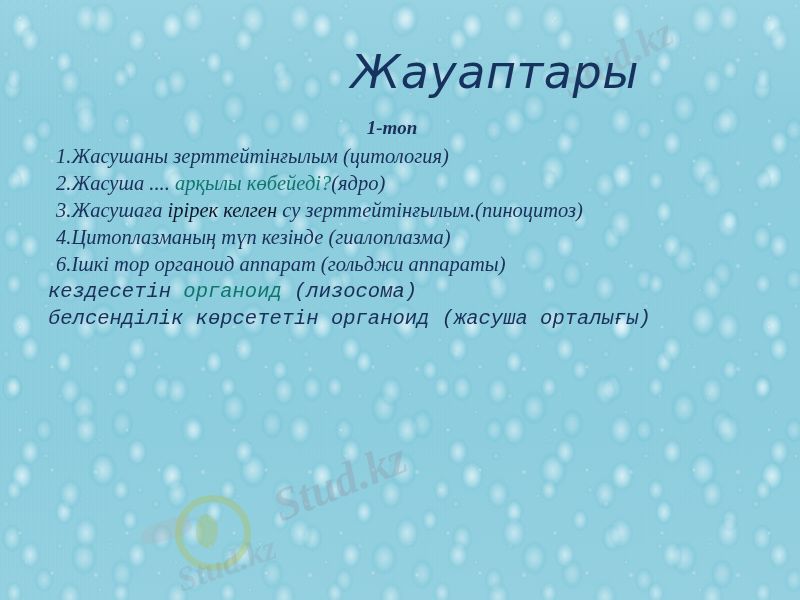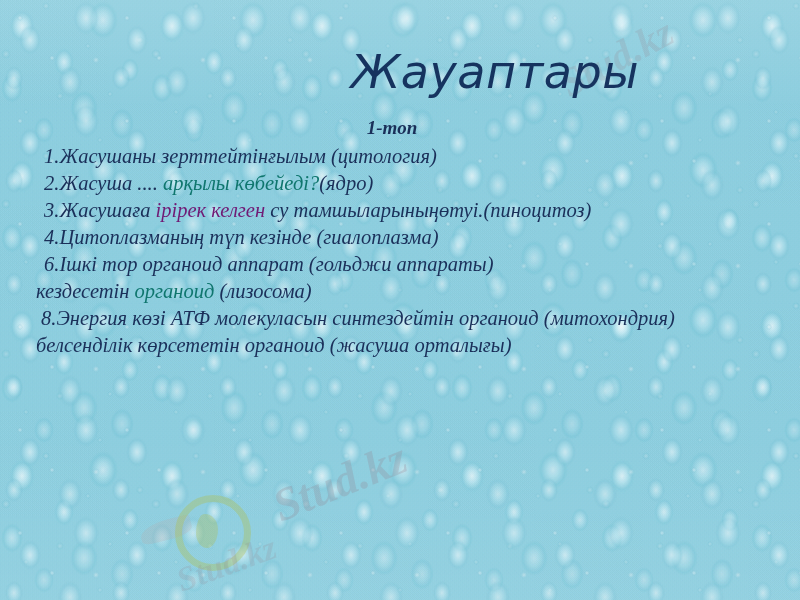--- a/index.html
+++ b/index.html
@@ -164,48 +164,49 @@
     font-style: italic;
     font-weight: bold;
     font-size: 19px;
     line-height: 24px;
     color: #1a2f59;
   }
 
   .answers {
     position: absolute;
     top: 143px;
-    left: 0;
+    left: 12px;
     width: 684px;
   }
 
   .answer-line {
     font-family: "Liberation Serif", "DejaVu Serif", serif;
     font-style: italic;
     font-size: 20.5px;
     line-height: 27px;
     color: #1a2f59;
     white-space: nowrap;
     padding-left: 44px;
   }
 
   .answer-line.indented {
     padding-left: 36px;
+    font-family: Liberation Mono, monospace;
   }
 
   .answer-line.wide {
     padding-left: 41px;
   }
 
   .dim {
     color: #0f766e;
   }
 
   .dim-soft {
-    color: #701a75;
+    color: #0f172a;
   }
 </style>
 </head>
 <body>
 
 <div id="slide">
 
   <div class="bg-texture"></div>
   <div class="bg-texture2"></div>
   <div class="bg-sheen"></div>
@@ -218,22 +219,21 @@
 
   <div class="content">
 
     <div class="slide-title">Жауаптары</div>
 
     <div class="group-label">1-топ</div>
 
     <div class="answers" id="answers-list">
         <div class="answer-line"><span>1.</span><span>Жасушаны зерттейтінғылым (цитология)</span></div>
         <div class="answer-line"><span>2.</span><span>Жасуша .... </span><span class="dim">арқылы көбейеді?</span><span>(ядро)</span></div>
-        <div class="answer-line"><span>3.</span><span>Жасушаға </span><span class="dim-soft">ірірек келген </span><span>су тамшыларыныңөтуі.(пиноцитоз)</span></div>
+        <div class="answer-line"><span>3.</span><span>Жасушаға </span><span class="dim-soft">ірірек келген </span><span>су зерттейтінғылым.(пиноцитоз)</span></div>
         <div class="answer-line"><span>4.</span><span>Цитоплазманың түп кезінде (гиалоплазма)</span></div>
         <div class="answer-line"><span>6.</span><span>Ішкі тор органоид аппарат (гольджи аппараты)</span></div>
         <div class="answer-line indented"><span>кездесетін  </span><span class="dim">органоид </span><span>(лизосома)</span></div>
-        <div class="answer-line wide"><span>8.</span><span>Энергия көзі АТФ молекуласын синтездейтін органоид (митохондрия)</span></div>
         <div class="answer-line indented"><span>белсенділік  көрсететін органоид (жасуша орталығы)</span></div>
       </div>
 
   </div>
 </div>
 
 </body></html>

